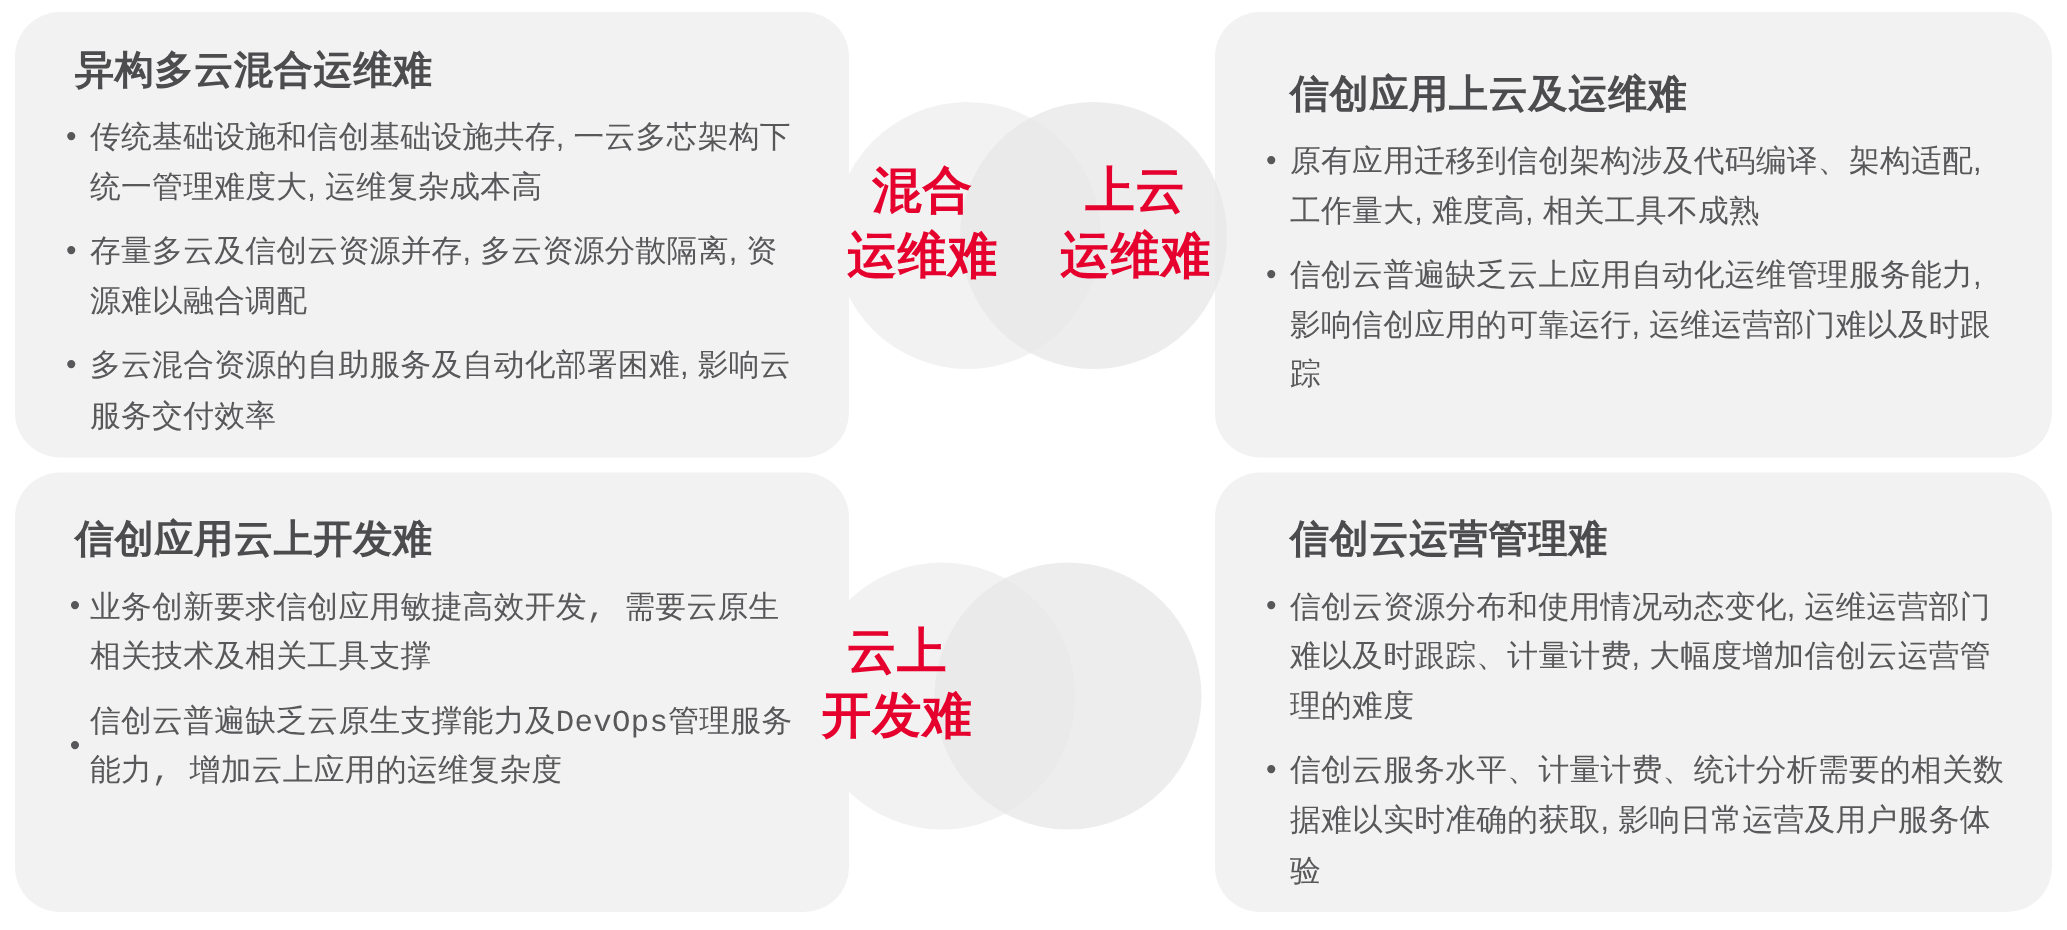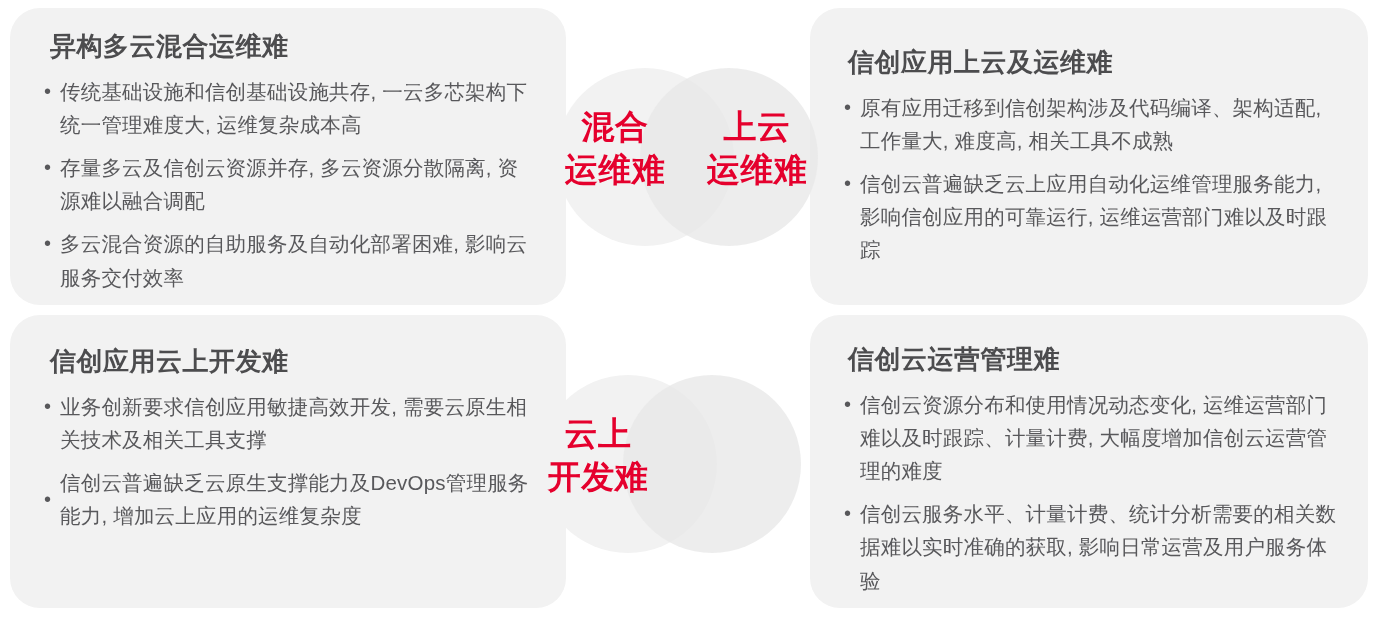--- a/index.html
+++ b/index.html
@@ -37,24 +37,24 @@
   .card-title {
     font-size: 26px;
     font-weight: bold;
     color: #4c4c4e;
     letter-spacing: 0.5px;
     margin: 0 0 12px 6px;
     line-height: 1.25;
     white-space: nowrap;
   }
   .card.tr .card-title,
-  .card.br .card-title { margin-left: 4px; }
+  .card.br .card-title { margin-left: 16px; }
   .card.tr { padding-top: 38px; }
   .card.br { padding-top: 28px; }
-  .card.bl { padding-top: 30px; }
+  .card.bl { padding-top: 30px; font-family: Liberation Mono, monospace; }
 
   .bullets {
     list-style: none;
     margin: 0;
     padding: 0;
   }
   .bullet {
     position: relative;
     display: flex;
     align-items: flex-start;

